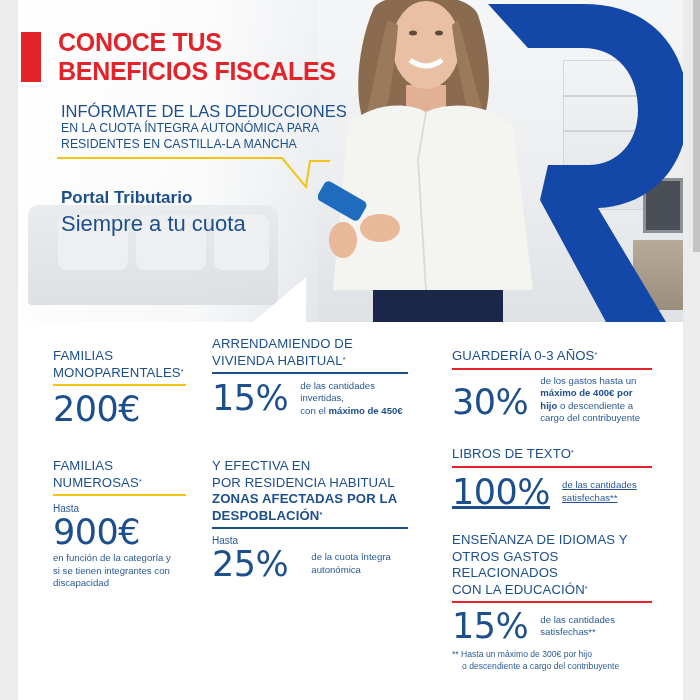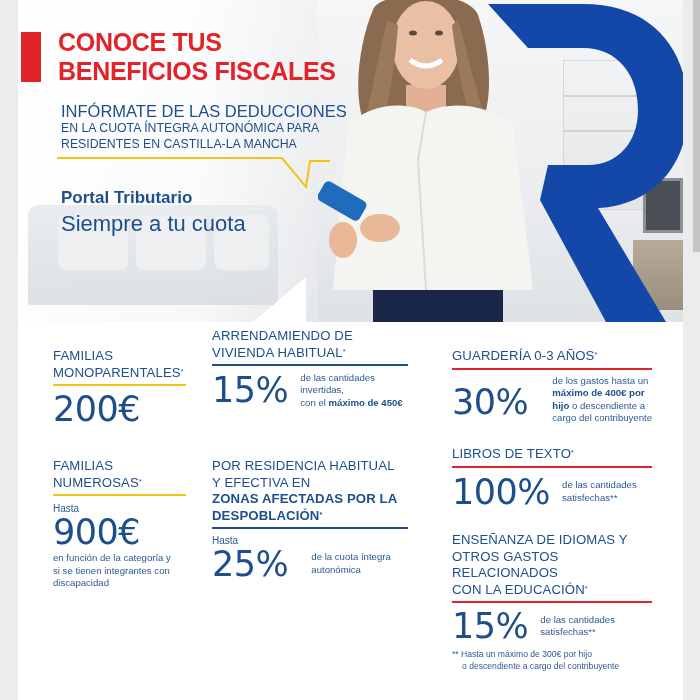--- a/index.html
+++ b/index.html
@@ -202,39 +202,39 @@
     <div class="rule yellow" style="width:133px;"></div>
     <div class="hasta">Hasta</div>
     <div class="big-num">900€</div>
     <div class="desc" style="margin-top:2px;">
       <div>en función de la categoría y</div>
       <div>si se tienen integrantes con</div>
       <div>discapacidad</div>
     </div>
   </div>
 
-  <div class="card" style="left:194px; top:328px; width:200px;">
+  <div class="card" style="left:194px; top:336px; width:200px;">
     <div class="card-title">
       <div>ARRENDAMIENDO DE</div>
       <div><span>VIVIENDA HABITUAL</span><sup>*</sup></div>
     </div>
     <div class="rule blue" style="width:196px; height:1.5px;"></div>
     <div class="row" style="margin-top:6px;">
       <div class="big-num">15%</div>
       <div class="desc" style="margin-left:12px;">
         <div>de las cantidades invertidas,</div>
         <div><span>con el </span><b>máximo de 450€</b></div>
       </div>
     </div>
   </div>
 
   <div class="card" style="left:194px; top:458px; width:215px;">
     <div class="card-title">
+      <div>Y EFECTIVA EN</div>
       <div>POR RESIDENCIA HABITUAL</div>
-      <div>Y EFECTIVA EN</div>
       <div class="bold" style="font-weight:bold;">ZONAS AFECTADAS POR LA</div>
       <div style="font-weight:bold;"><span>DESPOBLACIÓN</span><sup>*</sup></div>
     </div>
     <div class="rule blue" style="width:196px; height:1.5px;"></div>
     <div class="hasta" style="margin-top:6px;">Hasta</div>
     <div class="row">
       <div class="big-num">25%</div>
       <div class="desc" style="margin-left:23px;">
         <div>de la cuota íntegra</div>
         <div>autonómica</div>
@@ -242,35 +242,35 @@
     </div>
   </div>
 
   <div class="card" style="left:434px; top:348px; width:205px;">
     <div class="card-title">
       <span>GUARDERÍA 0-3 AÑOS</span><sup>*</sup>
     </div>
     <div class="rule red" style="width:200px;"></div>
     <div class="row" style="margin-top:5px; align-items:center;">
       <div class="big-num" style="margin-top:4px;">30%</div>
-      <div class="desc" style="margin-left:24px;">
+      <div class="desc" style="margin-left:12px;">
         <div>de los gastos hasta un</div>
         <div><b>máximo de 400€ por</b></div>
         <div><b>hijo</b><span> o descendiente a</span></div>
         <div>cargo del contribuyente</div>
       </div>
     </div>
   </div>
 
   <div class="card" style="left:434px; top:446px; width:205px;">
     <div class="card-title">
       <span>LIBROS DE TEXTO</span><sup>*</sup>
     </div>
     <div class="rule red" style="width:200px;"></div>
-    <div class="row" style="margin-top:6px;">
+    <div class="row" style="margin-top:6px;text-decoration:underline;">
       <div class="big-num">100%</div>
       <div class="desc" style="margin-left:12px;">
         <div>de las cantidades</div>
         <div>satisfechas**</div>
       </div>
     </div>
   </div>
 
   <div class="card" style="left:434px; top:532px; width:215px;">
     <div class="card-title">

